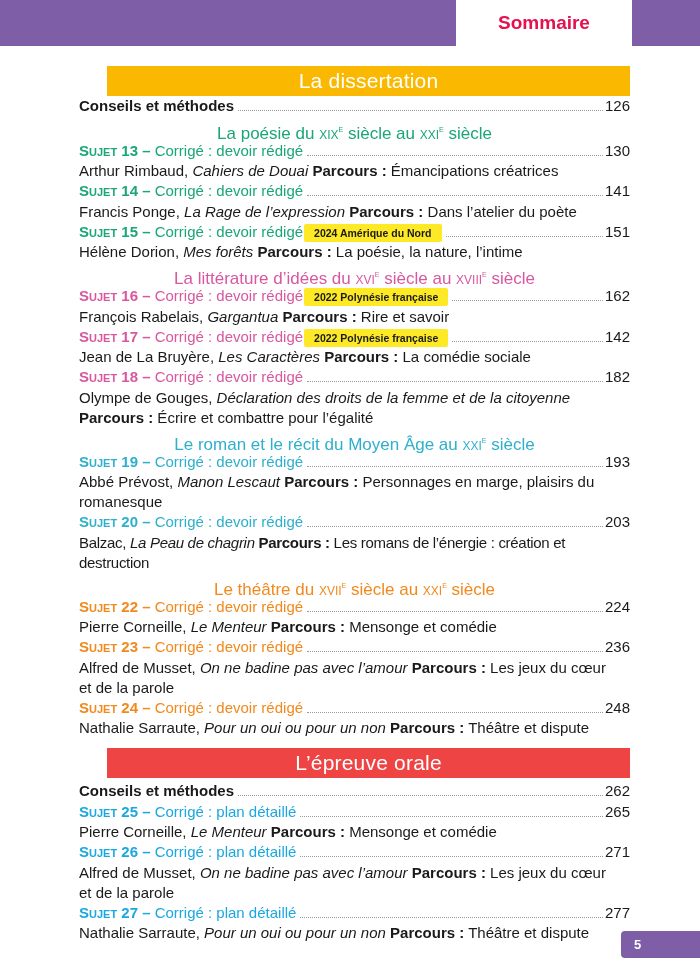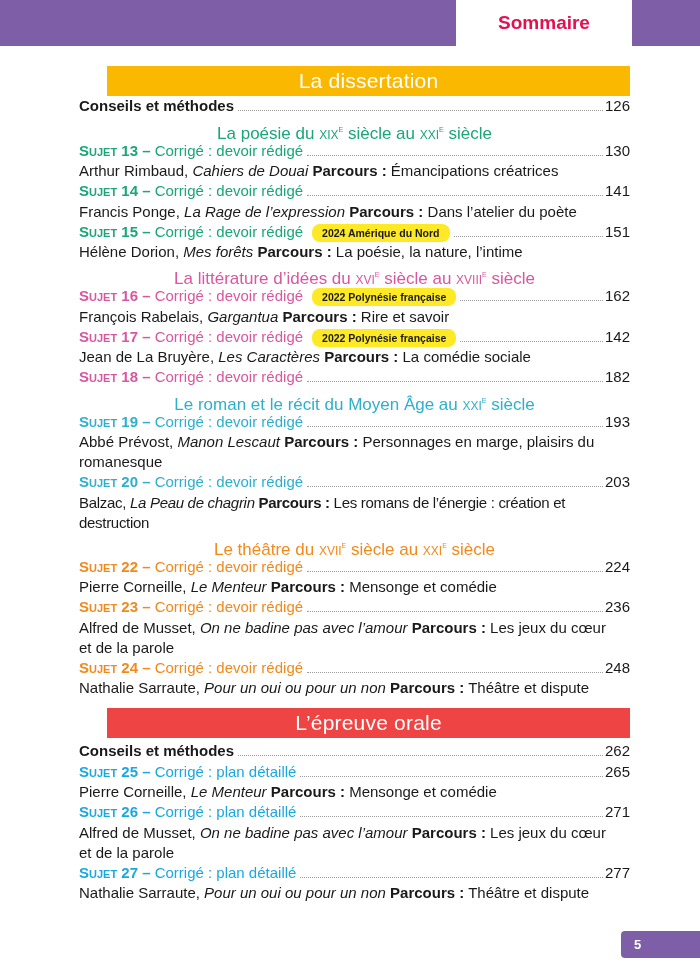--- a/index.html
+++ b/index.html
@@ -27,21 +27,21 @@
 
   .theme-title { text-align: center; font-weight: normal; font-size: 17px; height: 24px; line-height: 24px; }
   .theme-title sup, .small-caps { font-variant: small-caps; }
   .theme-title sup { font-size: 10px; vertical-align: super; }
 
   .desc { font-size: 15px; line-height: 20px; color: #1a1a1a; }
   .desc i { font-style: italic; }
   .desc b { font-weight: bold; }
 
   .badge { display: inline-block; background: #fde925; color: #1a1a1a; font-weight: bold; font-size: 10.5px;
-    border-radius: 8px; padding: 2px 10px; margin-left: 9px; line-height: 14px; vertical-align: 1px; }
+    border-radius: 2px; padding: 2px 10px; margin-left: 1px; line-height: 14px; vertical-align: 1px; }
 
   .green { color: #1aa679; }
   .pink { color: #d9579f; }
   .cyan { color: #2eb0cc; }
   .orange { color: #f2891c; }
   .blue-t { color: #1aa8e0; }
 
   .gap { height: 10px; }
 
   .page-num { position: absolute; left: 621px; top: 931px; width: 79px; height: 27px; background: #7e5ea6;
@@ -103,20 +103,21 @@
     <span class="dots"></span>
     <span class="page" style="color:#1a1a1a">142</span>
   </div>
   <div class="desc"><span>Jean de La Bruyère, </span><i>Les Caractères</i> <b>Parcours :</b><span> La comédie sociale</span></div>
 
   <div class="row pink">
     <span class="sujet-label">Sujet 18 –</span>&nbsp;<span class="sujet-desc">Corrigé : devoir rédigé</span>
     <span class="dots"></span>
     <span class="page" style="color:#1a1a1a">182</span>
   </div>
+  <div class="desc"><span>Olympe de Gouges, </span><i>Déclaration des droits de la femme et de la citoyenne</i><br><b>Parcours :</b><span> Écrire et combattre pour l’égalité</span></div>
 
   <div class="theme-title cyan"><span>Le roman et le récit du Moyen Âge au </span><span class="small-caps">xxi</span><sup>e</sup><span> siècle</span></div>
 
   <div class="row cyan">
     <span class="sujet-label">Sujet 19 –</span>&nbsp;<span class="sujet-desc">Corrigé : devoir rédigé</span>
     <span class="dots"></span>
     <span class="page" style="color:#1a1a1a">193</span>
   </div>
   <div class="desc"><span>Abbé Prévost, </span><i>Manon Lescaut</i> <b>Parcours :</b><span> Personnages en marge, plaisirs du romanesque</span></div>
 

